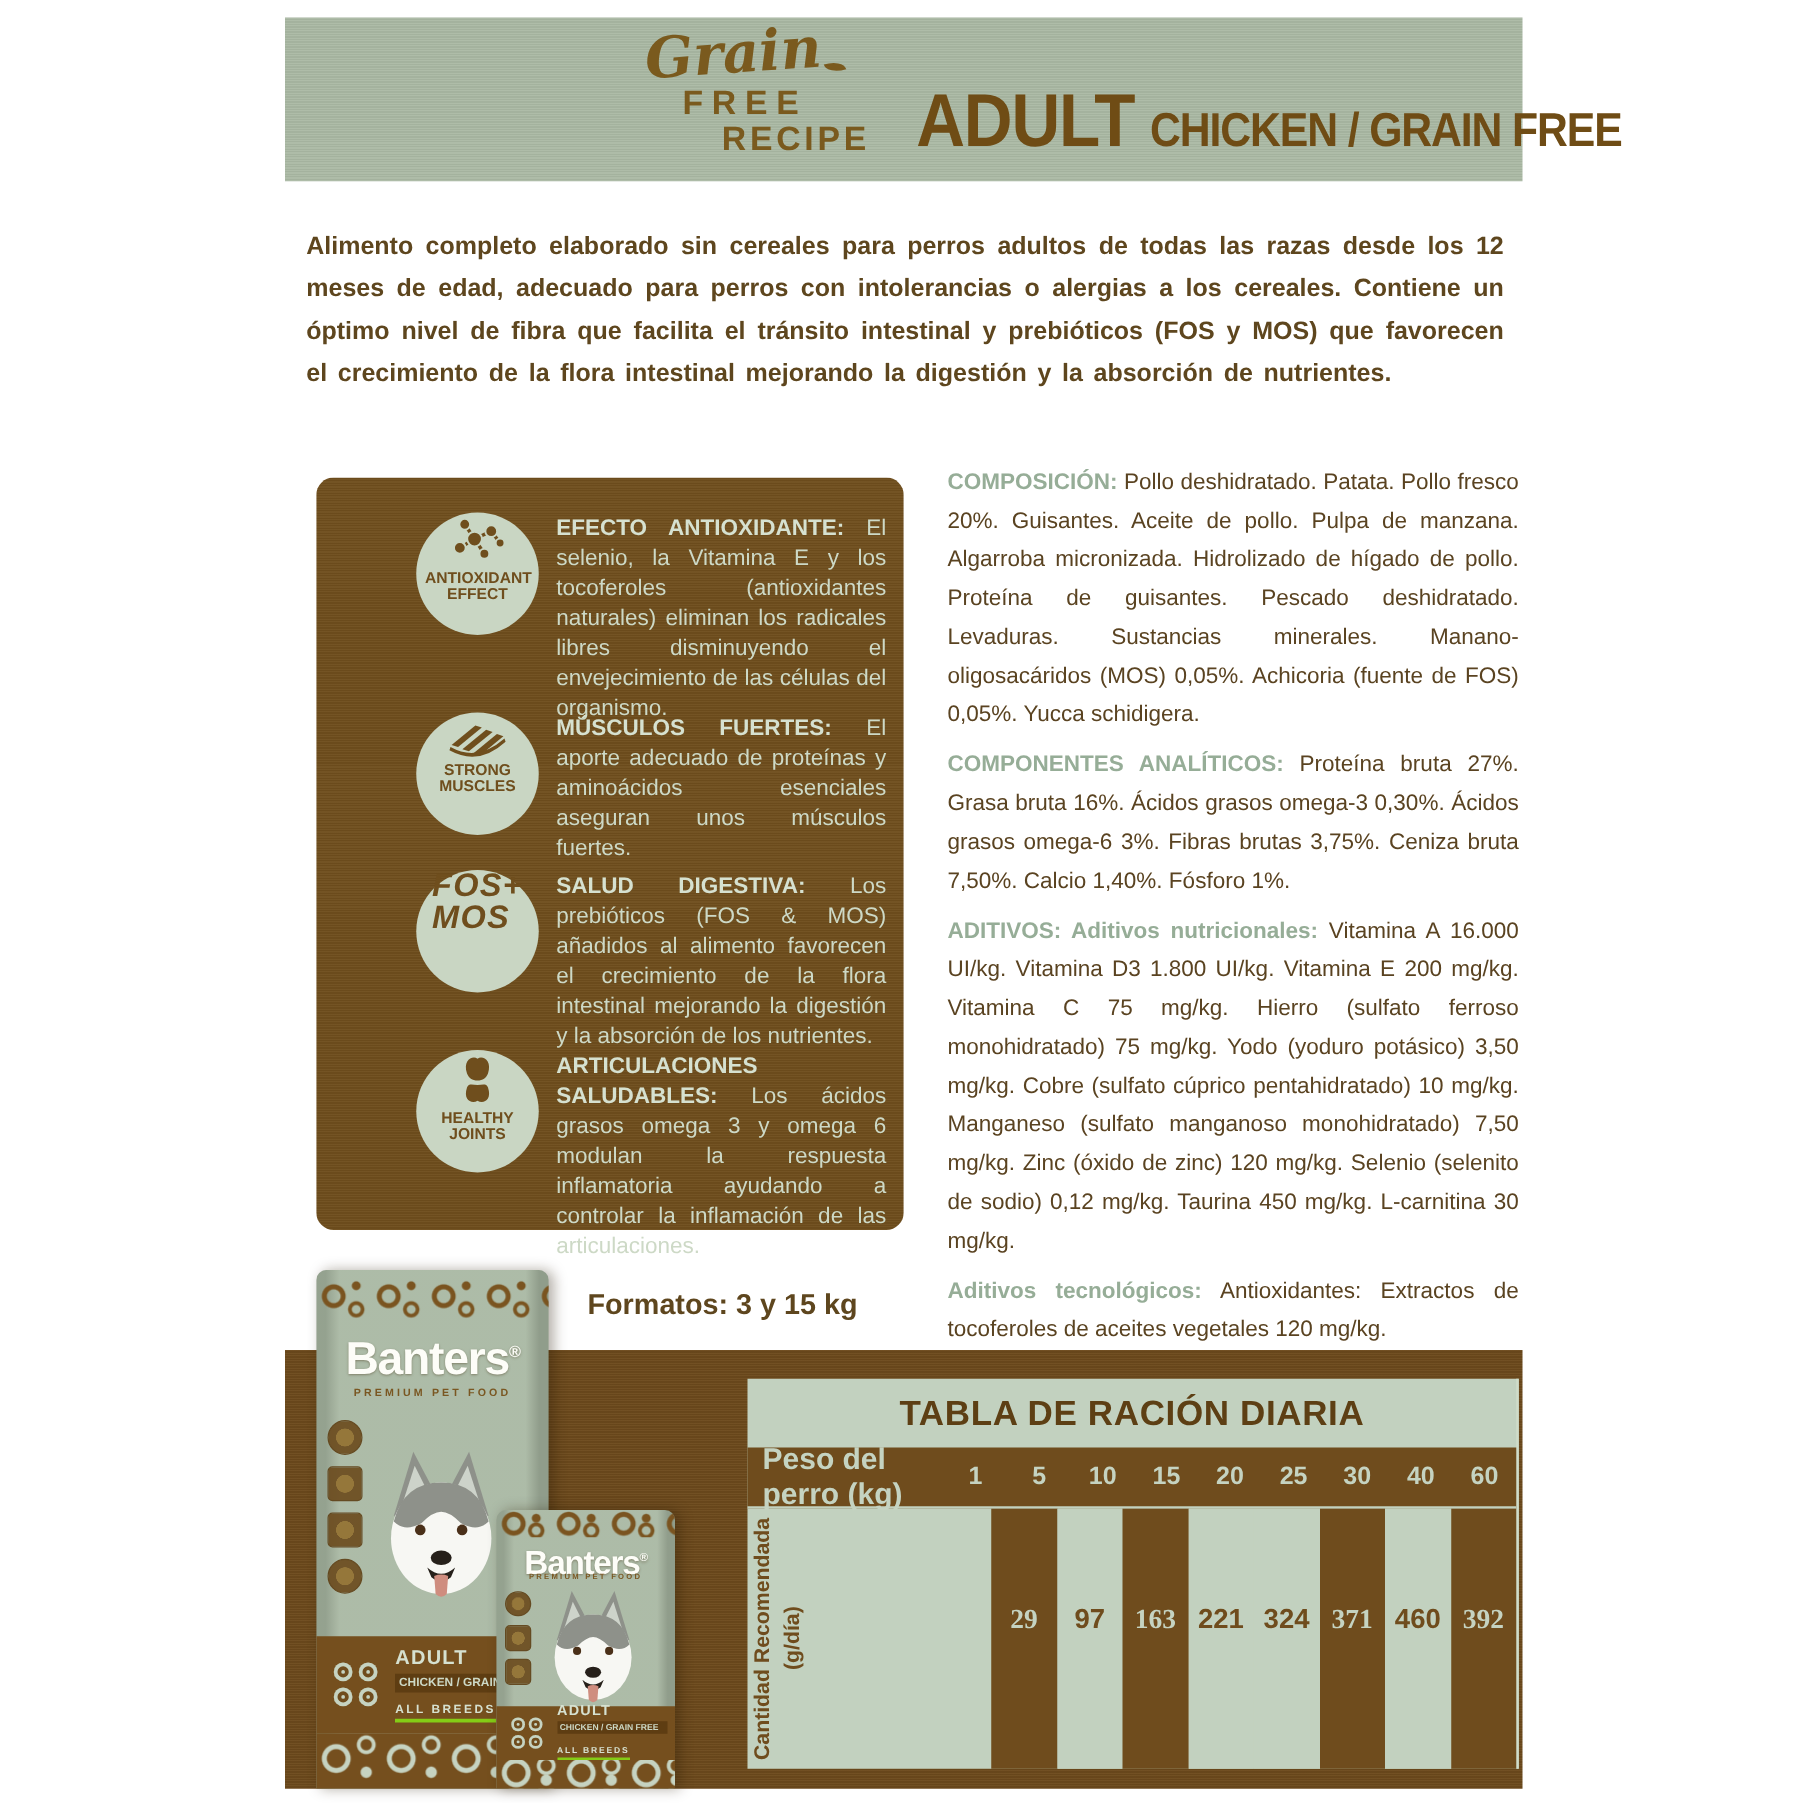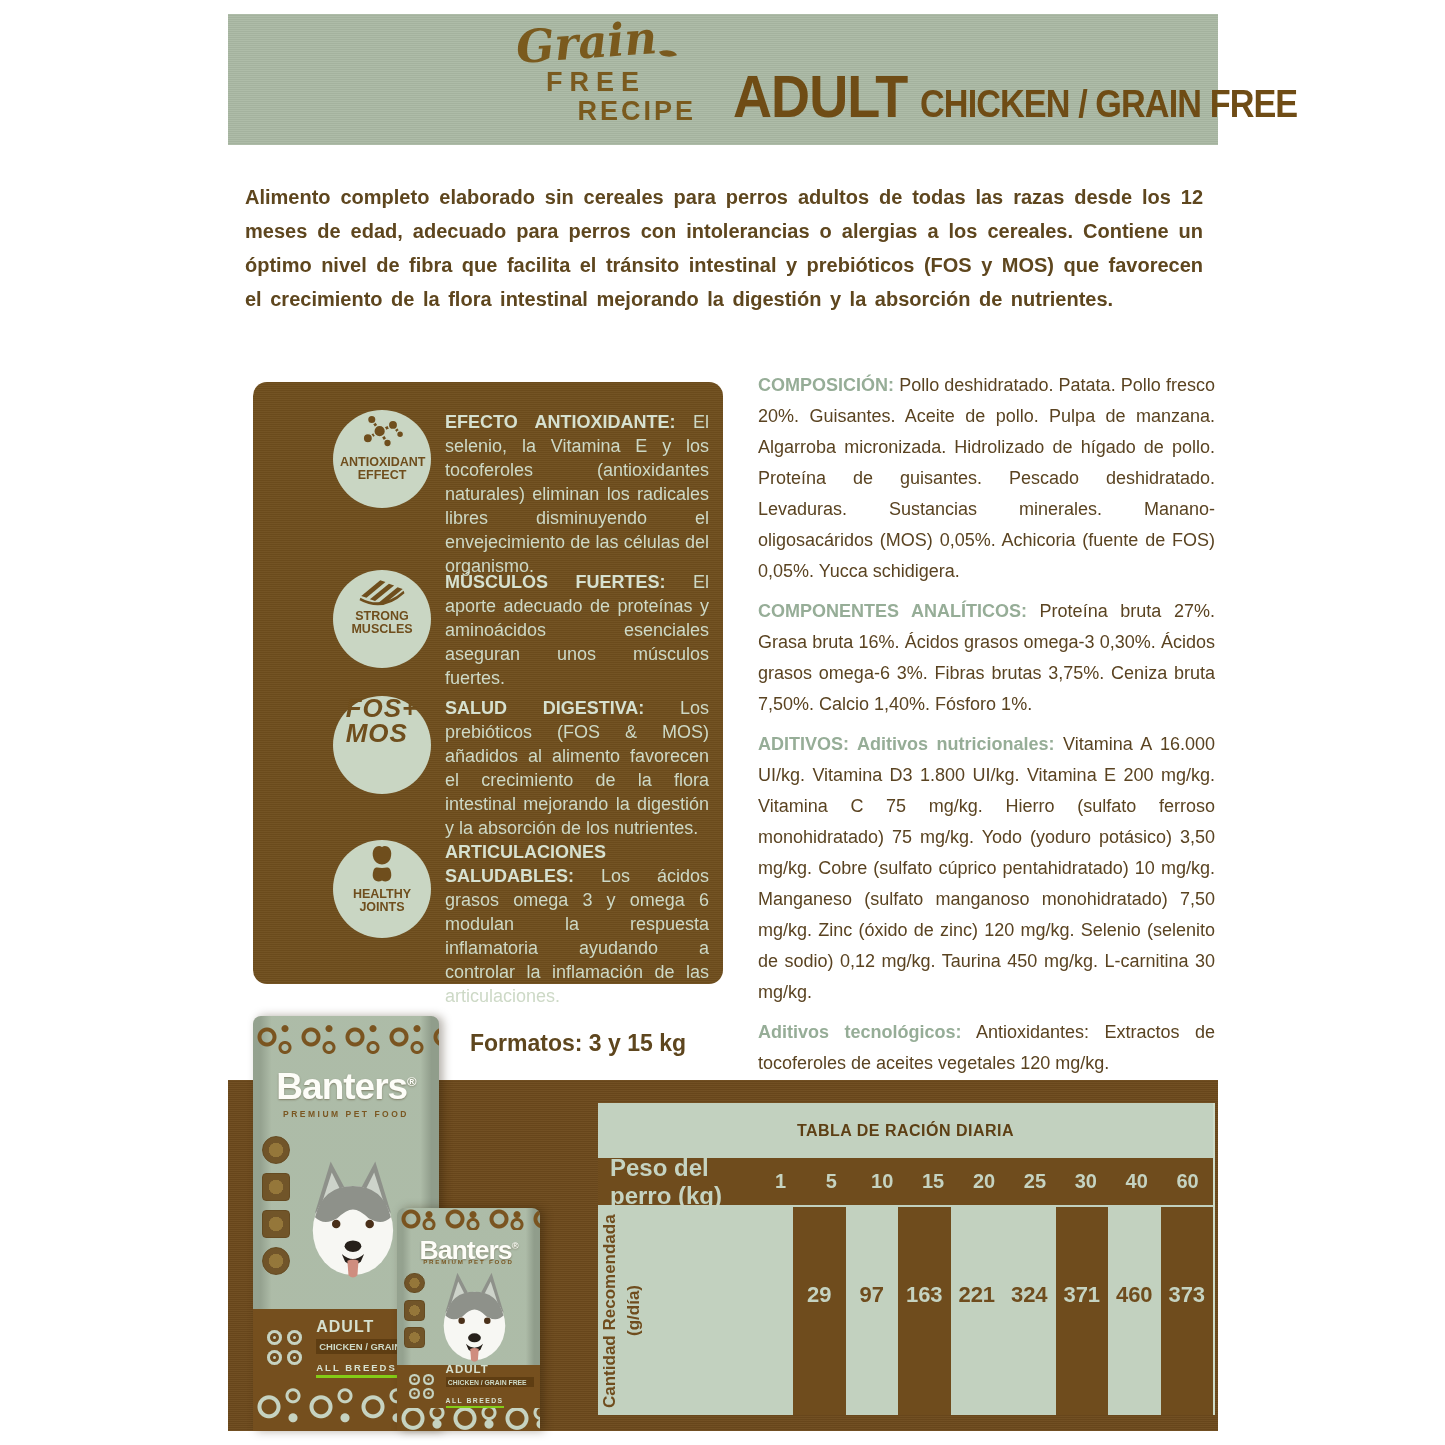--- a/index.html
+++ b/index.html
@@ -47,33 +47,33 @@
   .formats{position:absolute;left:470px;top:1030px;font-size:23px;font-weight:bold;color:#5e461e;}
 
   
   .bottom-panel{position:absolute;left:228px;top:1080px;width:990px;height:351px;background:#6d4a1c;
     background-image:repeating-linear-gradient(0deg,rgba(255,255,255,.03) 0 1px,rgba(0,0,0,.05) 1px 2px);}
 
   
   .ration{position:absolute;left:598px;top:1103px;width:615px;height:312px;background:#c2d1bf;
     border-right:2px solid #cfdcc9;z-index:2;}
   .ration-title{height:55px;display:flex;align-items:center;justify-content:center;
-    font-size:16px;font-weight:bold;color:#5d3f14;letter-spacing:.5px;}
+    font-size:28px;font-weight:bold;color:#5d3f14;letter-spacing:.5px;}
   .ration-header{height:47px;background:#6f4c1d;border-bottom:2px solid #c2d1bf;
     display:flex;align-items:center;color:#c5d3c1;font-weight:bold;}
   .rh-label{flex:0 0 145px;padding-left:12px;font-size:24px;}
   .rh-cells{flex:1;display:flex;}
   .rh-cell{flex:1;text-align:center;font-size:20px;}
   .ration-body{position:relative;height:208px;display:flex;}
   .rb-label{flex:0 0 157px;display:flex;align-items:center;justify-content:center;}
   .rot{writing-mode:vertical-rl;transform:rotate(180deg);block-size:195px;
     font-size:17px;font-weight:bold;color:#6f4c1d;line-height:24px;text-align:center;}
   .rb-stripes{flex:1;display:flex;}
   .stripe{flex:1;position:relative;}
-  .stripe.dark{background:#6f4c1d;}
+  .stripe.dark{background:#6f4c1d;font-family:Liberation Serif, serif;}
   .stripe.light{background:#c2d1bf;}
   .stripe span{position:absolute;top:36%;left:0;right:0;text-align:center;
     font-size:22px;font-weight:bold;}
   .stripe.dark span{color:#c5d3c1;}
   .stripe.light span{color:#6f4c1d;}
 
   
   .bag{position:absolute;background:#a9b8a3;border-radius:8px 8px 0 0;overflow:hidden;
     box-shadow:4px 0 10px rgba(40,25,5,.35);
     background-image:linear-gradient(90deg,rgba(0,0,0,.12) 0 4%,rgba(255,255,255,.05) 10% 90%,rgba(0,0,0,.15) 96% 100%);}
@@ -243,21 +243,21 @@
           <div class="stripe light">
             <span>324</span>
           </div>
           <div class="stripe dark">
             <span>371</span>
           </div>
           <div class="stripe light">
             <span>460</span>
           </div>
           <div class="stripe dark">
-            <span>373</span>
+            <span>392</span>
           </div>
         </div>
     </div>
   </div>
 
   <div class="bag bag-large">
     <div class="orn orn-top"></div>
     <div class="bag-brand"><span>Banters</span><sup>®</sup></div>
     <div class="bag-tagline">PREMIUM PET FOOD</div>
     <div class="bag-seals">

